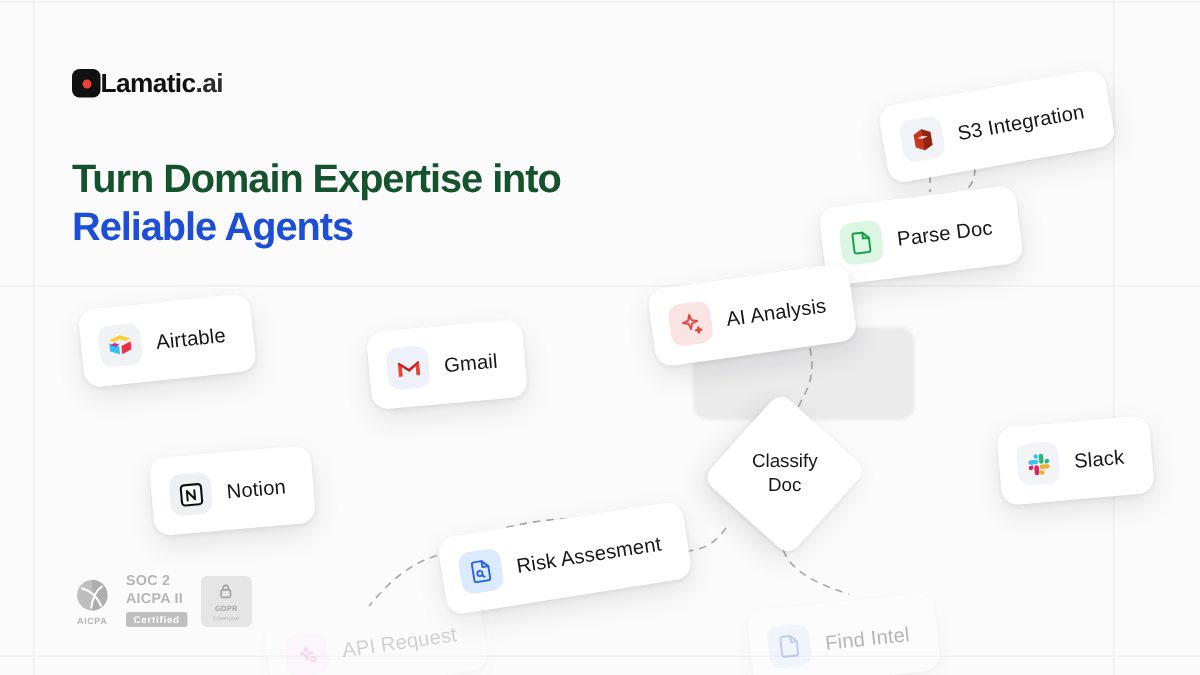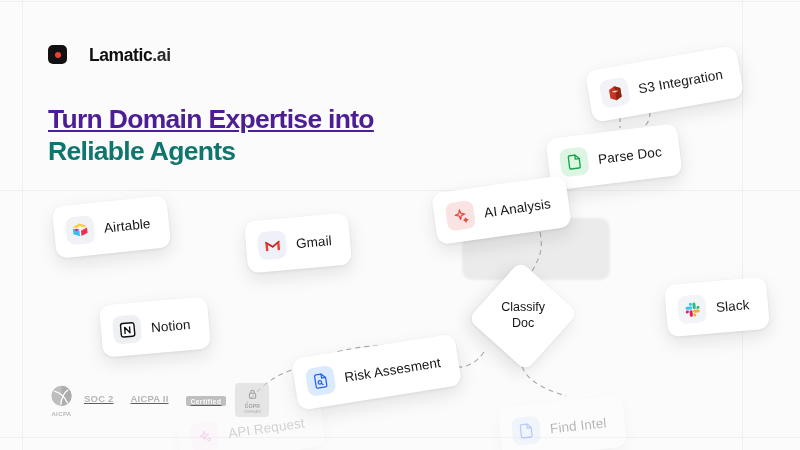--- a/index.html
+++ b/index.html
@@ -17,21 +17,21 @@
   }
 
   
   .grid-line { position: absolute; background: #f0f0f0; }
   .grid-v { width: 1px; top: 0; bottom: 0; }
   .grid-h { height: 1px; left: 0; right: 0; }
 
   
   #brand {
     position: absolute; left: 48px; top: 45px;
-    display: flex; gap: 22px;
+    display: flex; align-items: center; gap: 0;
   }
   #brand .mark {
     width: 19px; height: 19px; border-radius: 5px;
     background: #111; position: relative;
     display: flex; align-items: center; justify-content: center;
   }
   #brand .mark .dot {
     width: 6px; height: 6px; border-radius: 50%;
     background: #ef3e36;
   }
@@ -43,22 +43,22 @@
 
   
   #headline {
     position: absolute; left: 48px; top: 103px;
     line-height: 1.22;
   }
   #headline .l1, #headline .l2 {
     font-size: 26.5px; font-weight: 700; letter-spacing: -0.7px;
     white-space: nowrap;
   }
-  #headline .l1 { color: #4c1d95; text-decoration: underline; }
-  #headline .l2 { color: #0f766e; }
+  #headline .l1 { color: #14532d; }
+  #headline .l2 { color: #1d4ed8; }
 
   
   #wires { position: absolute; inset: 0; pointer-events: none; }
 
   
   .card {
     position: absolute;
     background: #ffffff;
     border-radius: 11px;
     box-shadow: 0 7px 18px rgba(20,20,30,.10), 0 1px 3px rgba(20,20,30,.07);
@@ -108,21 +108,21 @@
   
   #badges {
     position: absolute; left: 48px; top: 383px;
     display: flex; align-items: center; gap: 9px;
     opacity: .62;
   }
   #badges .aicpa { display: flex; flex-direction: column; align-items: center; gap: 1px; }
   #badges .aicpa .aicpa-text {
     font-size: 6px; font-weight: 700; color: #8b8b8b; letter-spacing: .4px;
   }
-  #badges .soc { display: flex; flex-direction: row; gap: 17px; text-decoration: underline; }
+  #badges .soc { display: flex; flex-direction: column; gap: 1px; }
   #badges .soc .soc-l1, #badges .soc .soc-l2 {
     font-size: 9.5px; font-weight: 600; color: #8b8b8b; letter-spacing: .2px;
     line-height: 1.12;
   }
   #badges .soc .cert {
     margin-top: 2px;
     background: #9b9b9b; color: #fff;
     font-size: 6.5px; font-weight: 700; letter-spacing: .5px;
     padding: 1.5px 5px; border-radius: 2px; display: inline-block;
     width: fit-content;

